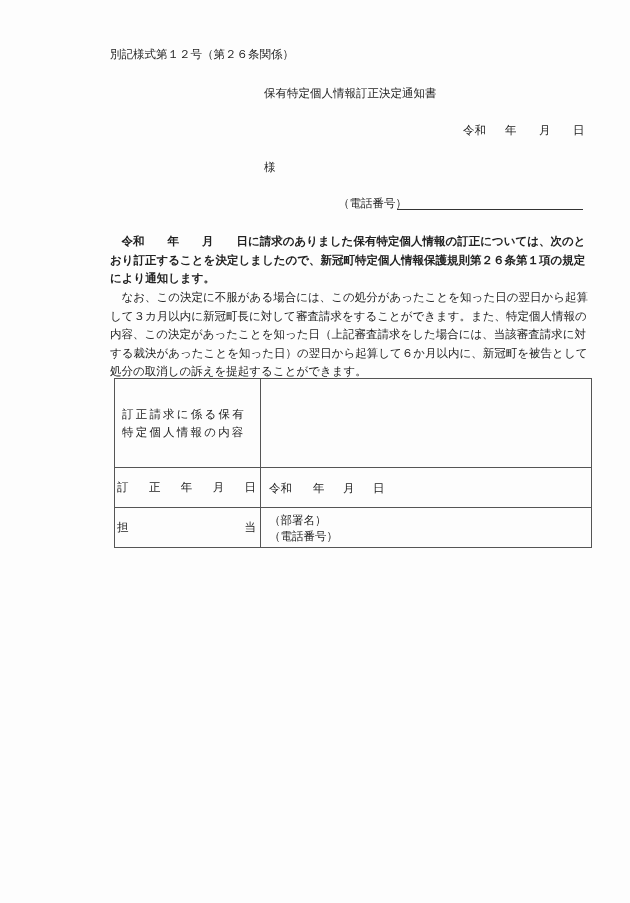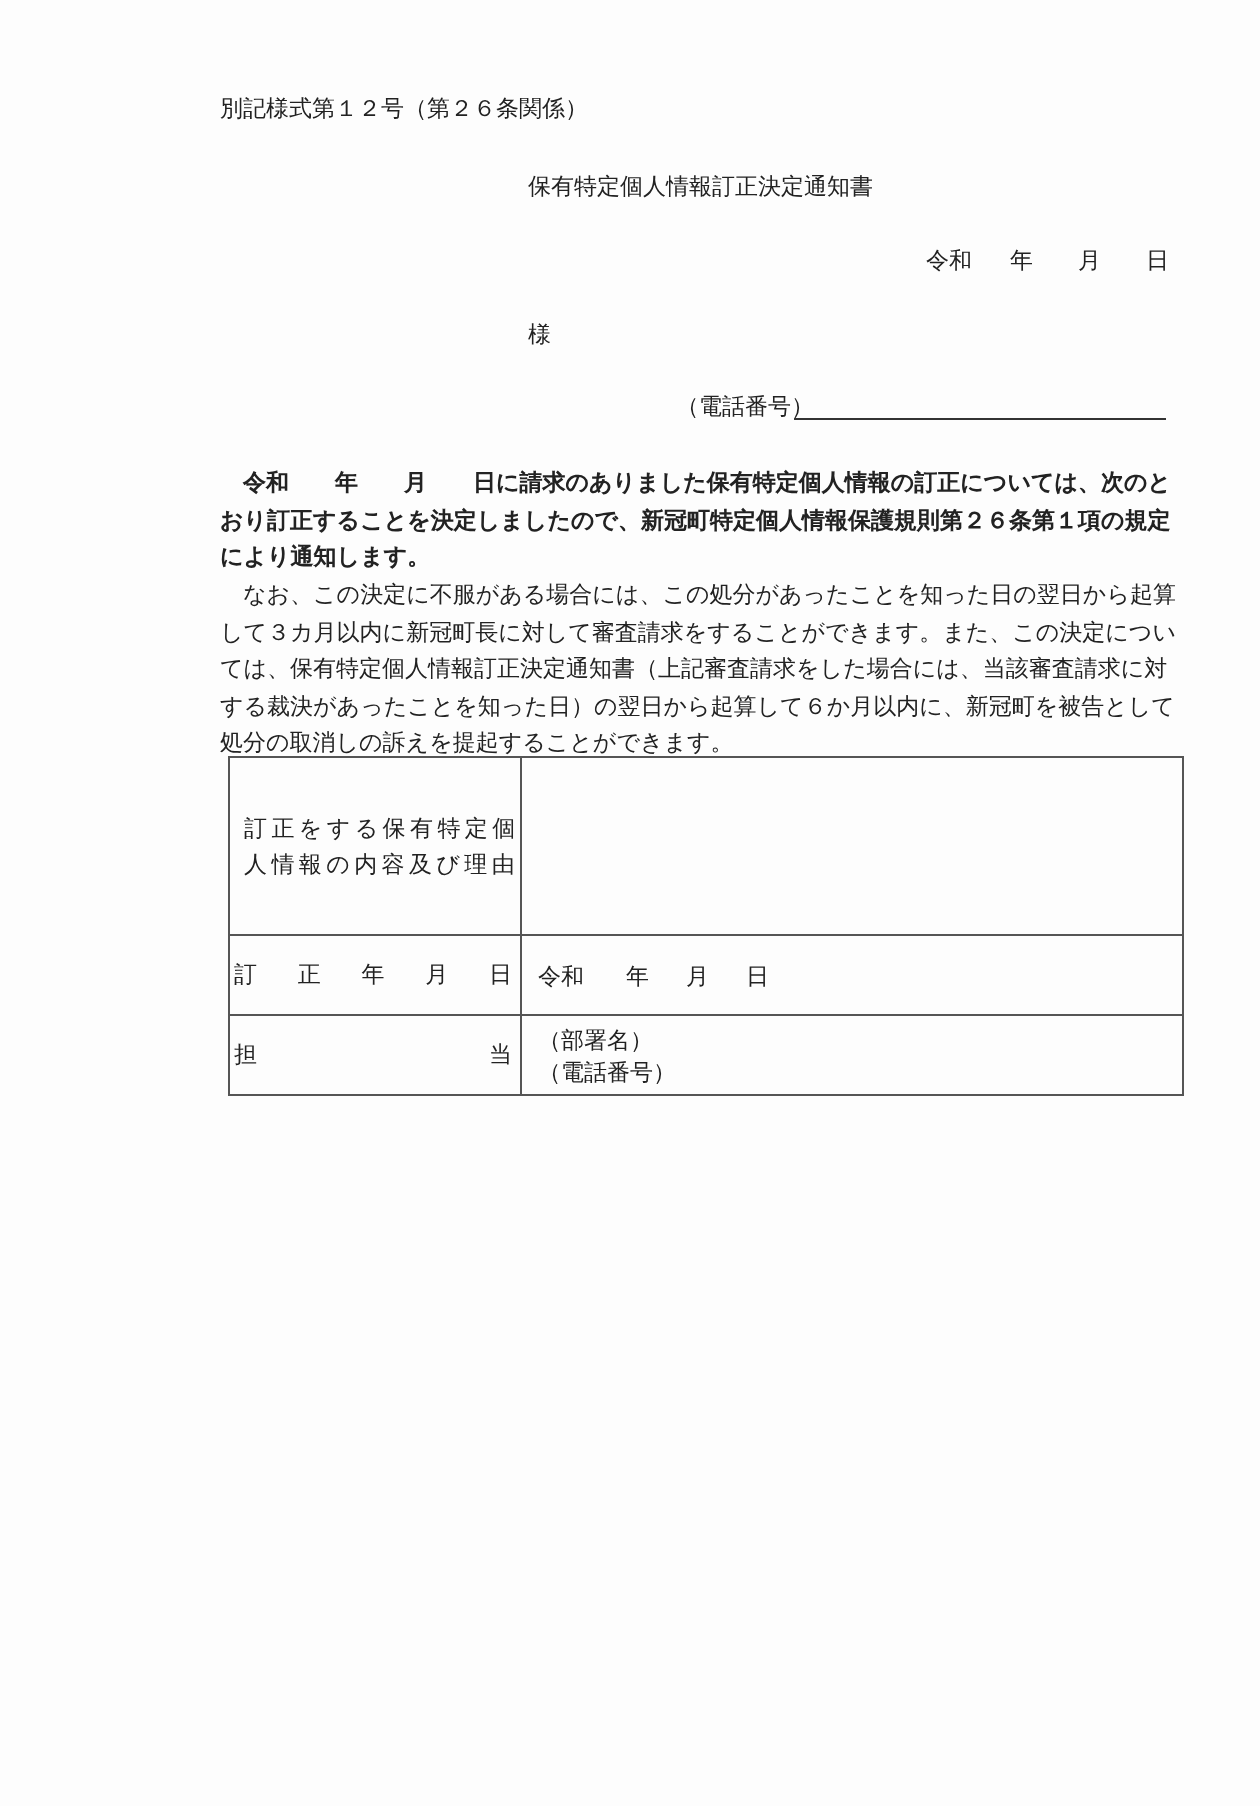--- a/index.html
+++ b/index.html
@@ -36,29 +36,29 @@
 <div class="abs" id="date-line">
   <span style="width:42px">令和</span><span style="width:34px">年</span><span style="width:34px">月</span><span>日</span>
 </div>
 
 <div class="abs" id="addressee">様</div>
 
 <div class="abs" id="agency">（電話番号）</div>
 <div class="abs" id="agency-line"></div>
 
 <div class="para" id="para1">　令和　　年　　月　　日に請求のありました保有特定個人情報の訂正については、次のとおり訂正することを決定しましたので、新冠町特定個人情報保護規則第２６条第１項の規定により通知します。</div>
-<div class="para" id="para2">　なお、この決定に不服がある場合には、この処分があったことを知った日の翌日から起算して３カ月以内に新冠町長に対して審査請求をすることができます。また、この決定については、保有特定個人情報訂正決定通知書（上記審査請求をした場合には、当該審査請求に対する裁決があったことを知った日）の翌日から起算して６か月以内に、新冠町を被告として処分の取消しの訴えを提起することができます。</div>
+<div class="para" id="para2">　なお、この決定に不服がある場合には、この処分があったことを知った日の翌日から起算して３カ月以内に新冠町長に対して審査請求をすることができます。また、特定個人情報の内容、この決定があったことを知った日（上記審査請求をした場合には、当該審査請求に対する裁決があったことを知った日）の翌日から起算して６か月以内に、新冠町を被告として処分の取消しの訴えを提起することができます。</div>
 
 <table>
   <tbody>
-  <tr style="height:89px">
+      <tr style="height:89px">
     <td class="label">
       <div class="label-text">
-        <div>訂正をする保有特定個</div>
-        <div>人情報の内容及び理由</div>
+        <div>訂正請求に係る保有</div>
+        <div>特定個人情報の内容</div>
       </div>
     </td>
     <td></td>
   </tr>
   <tr style="height:40px">
     <td class="label">
       <div class="spread">
         <span>訂</span>
         <span>正</span>
         <span>年</span>

